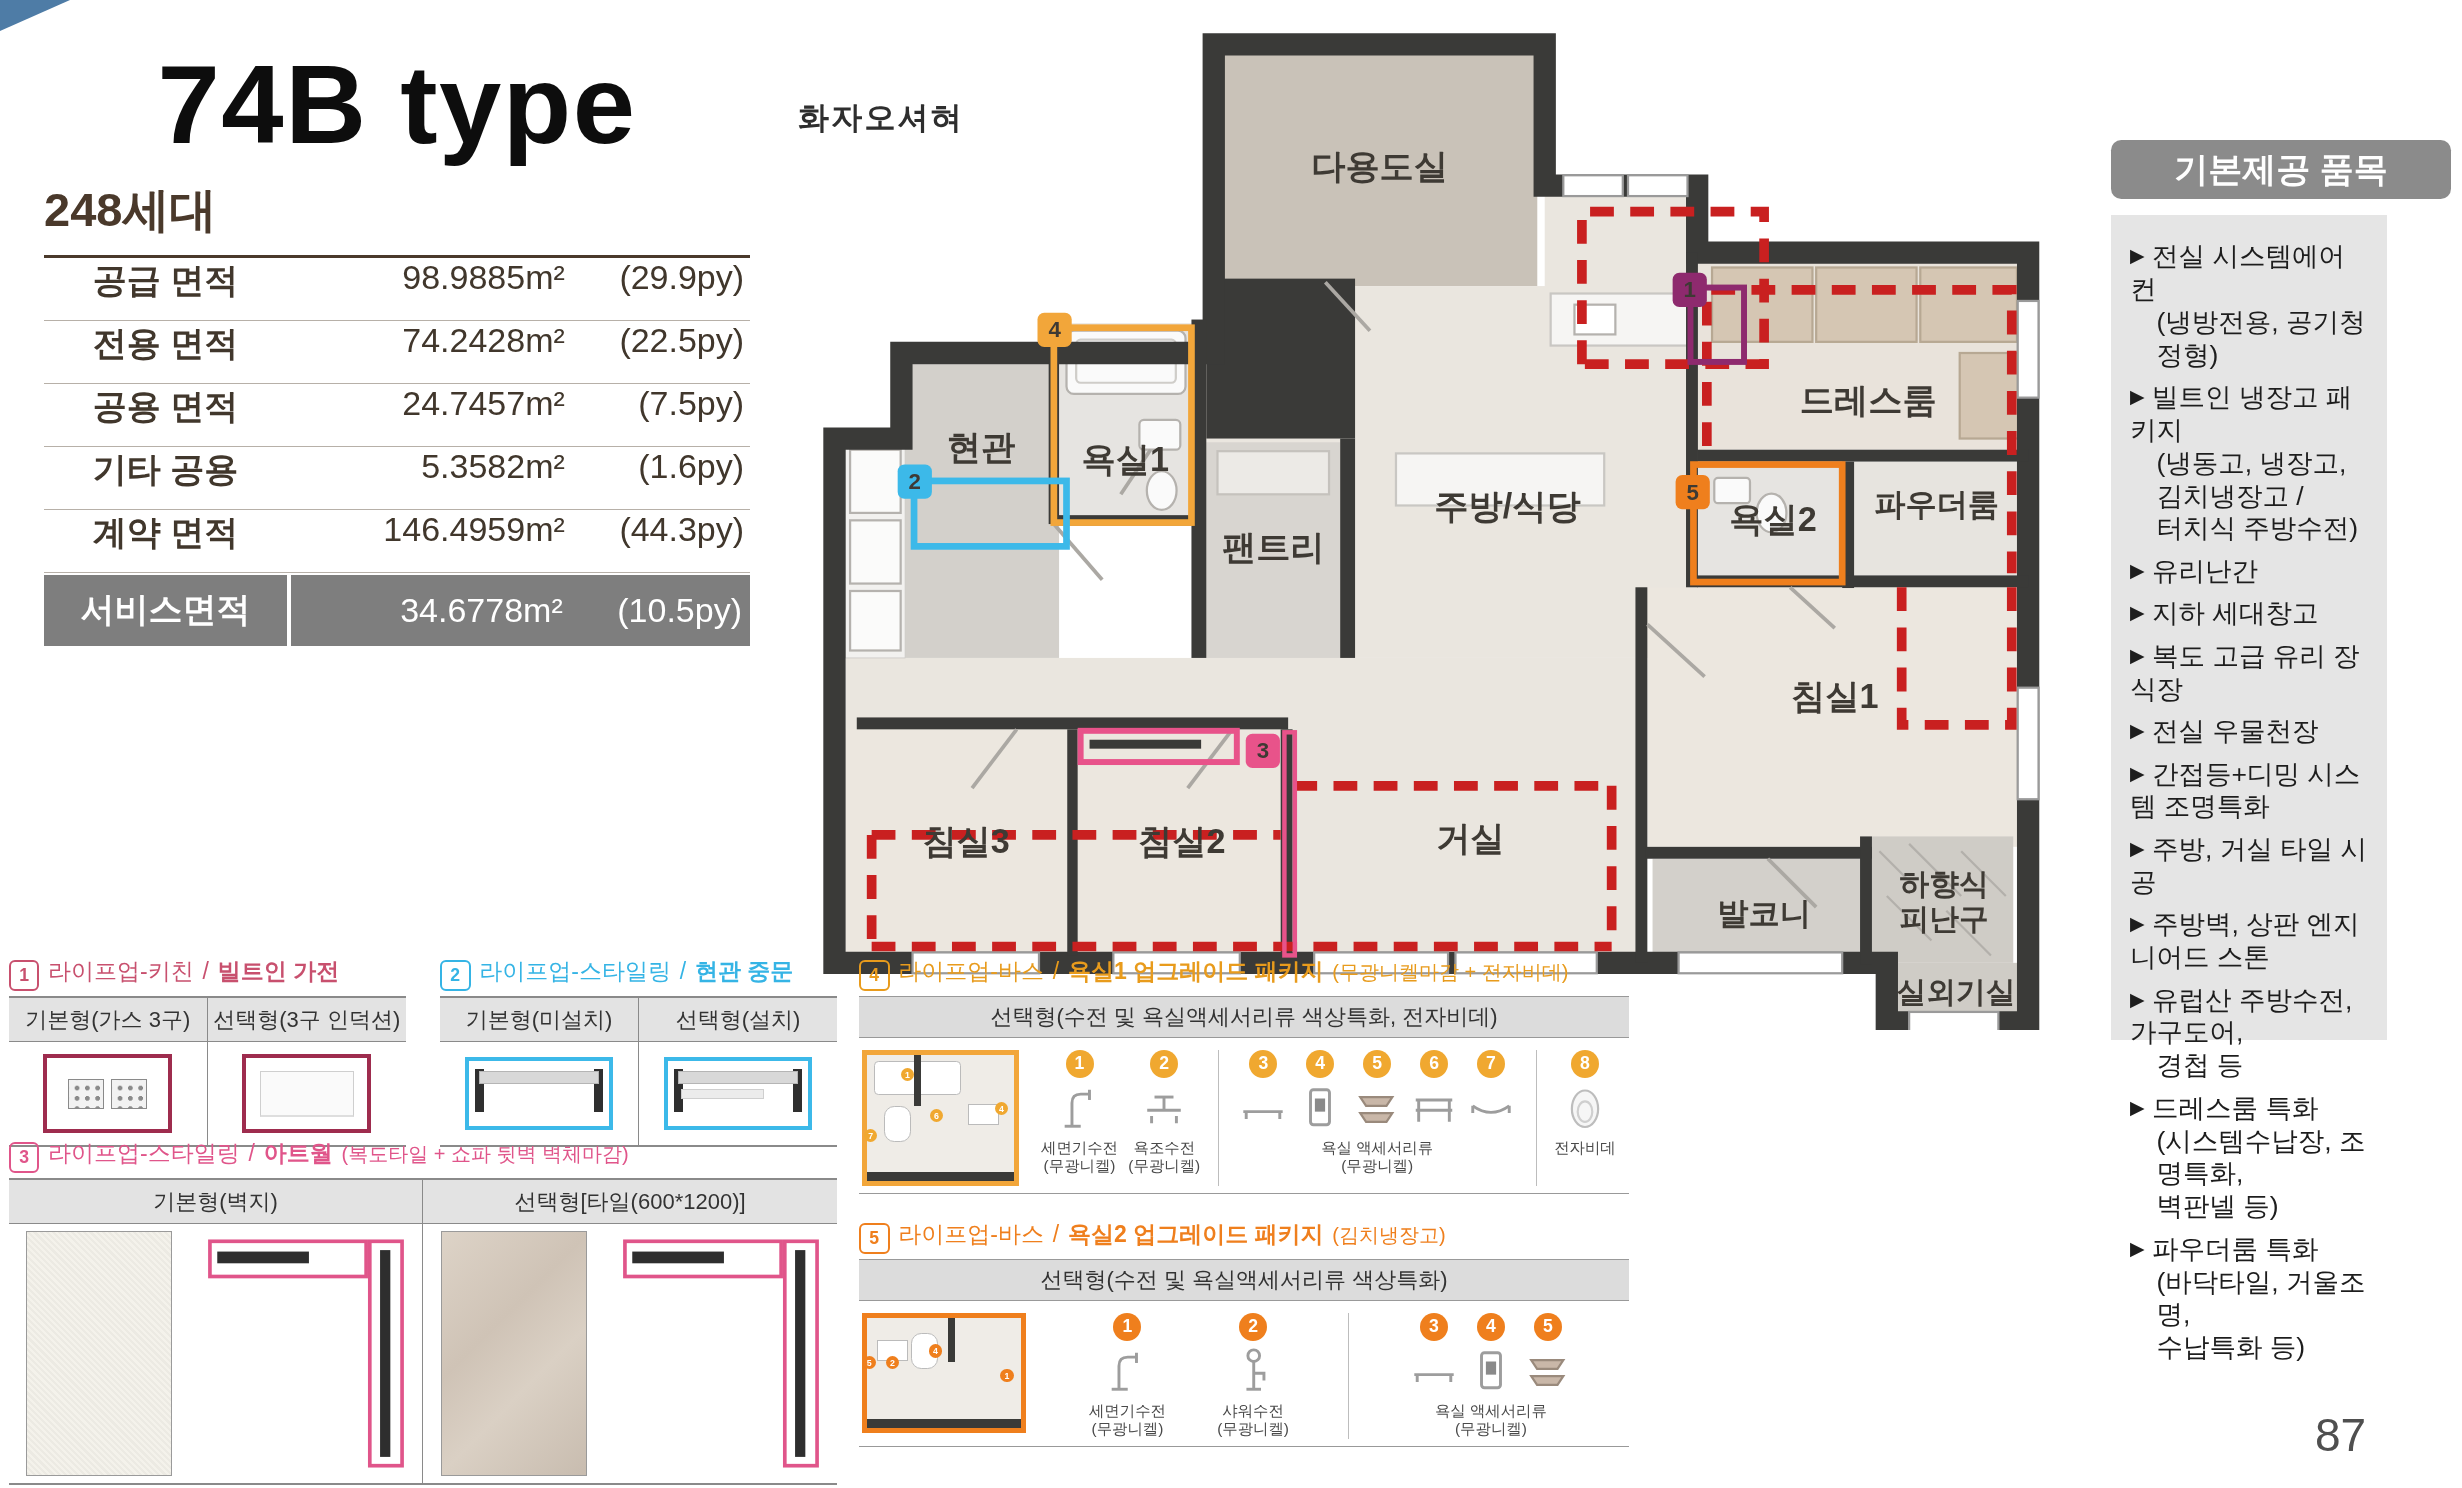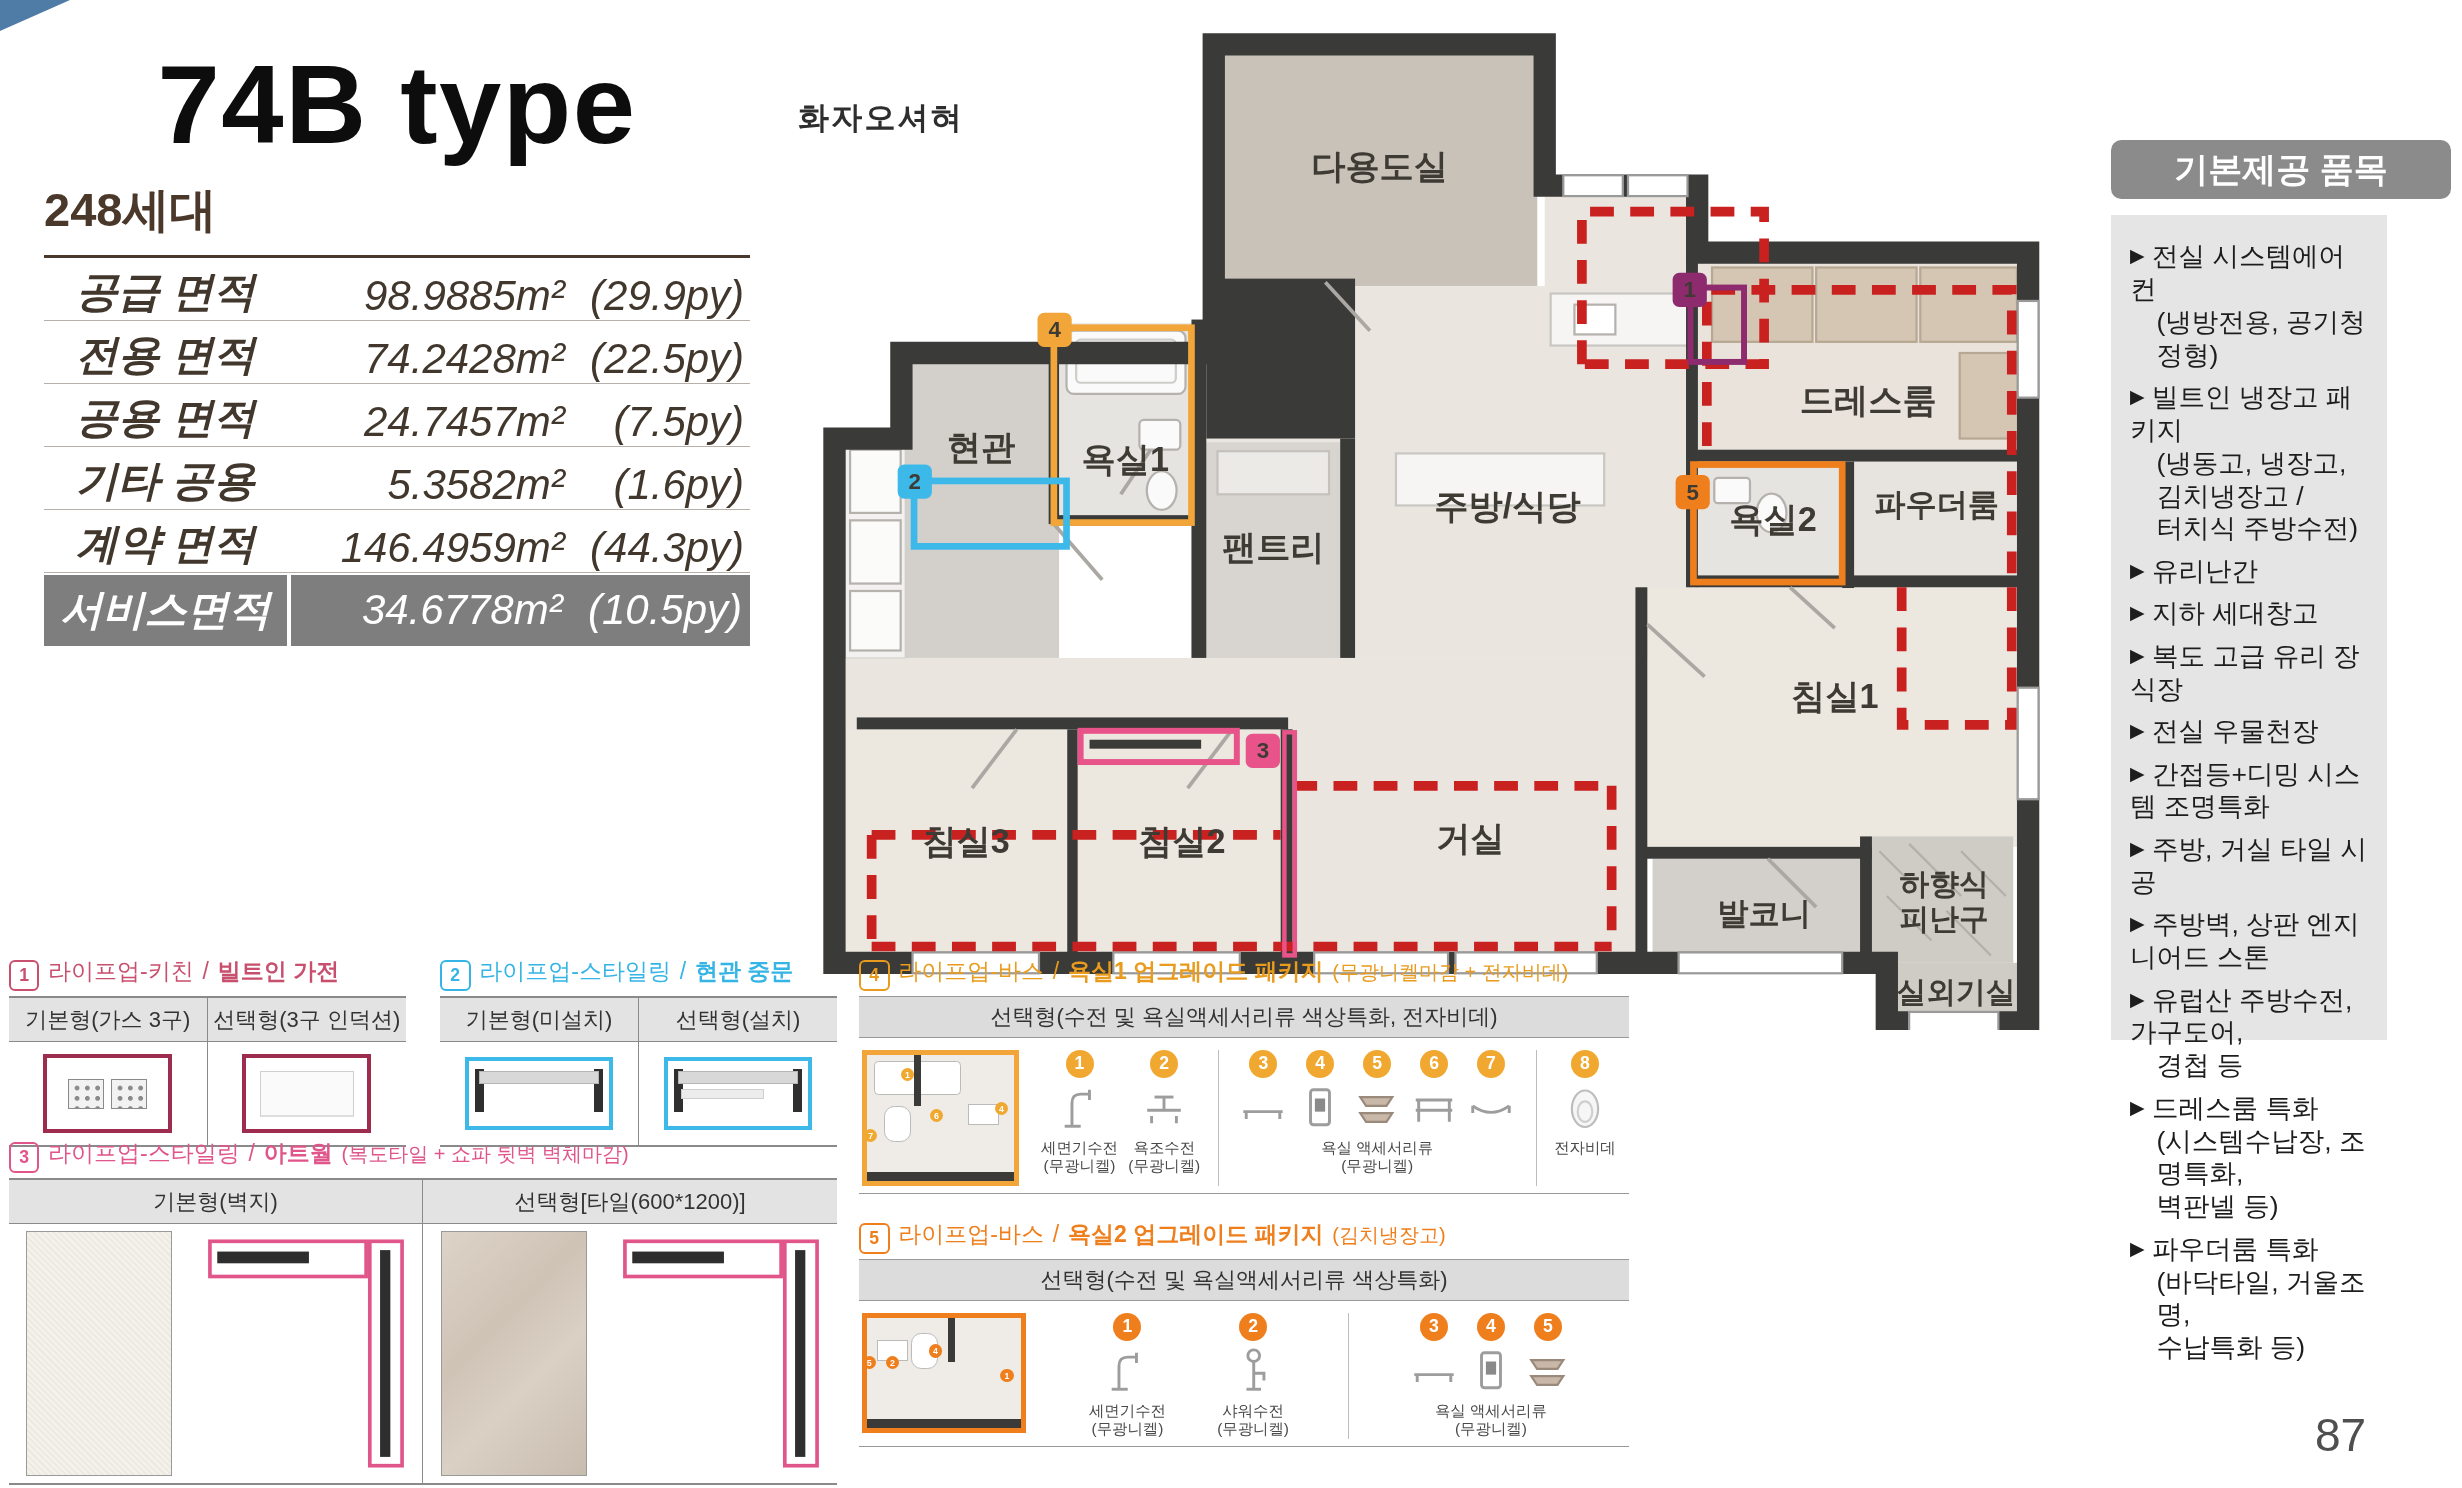--- a/index.html
+++ b/index.html
@@ -7,21 +7,21 @@
   .abs{position:absolute;}
 
   
   .corner{width:0;height:0;border-top:31px solid #4e7ca6;border-right:70px solid transparent;left:0;top:0;}
 
   
   .title-block{left:44px;top:40px;width:706px;}
   .big-title{font-size:112px;font-weight:700;color:#0d0d0d;text-align:center;letter-spacing:1.5px;}
   .units{font-size:47px;font-weight:700;color:#4a392b;text-align:left;margin-top:10.3px;}
   .area-table{margin-top:13.2px;border-top:3.7px solid #4a392b;}
-  .arow{display:flex;align-items:flex-end;height:62px;border-bottom:1.5px solid #b7b0a8;font-size:42px;color:#41372c;font-style:italic;}
+  .arow{display:flex;align-items:flex-start;height:62px;border-bottom:1.5px solid #b7b0a8;font-size:34px;color:#41372c;}
   .arow .lbl{width:243px;text-align:center;font-weight:600;}
   .arow .m2{flex:1;text-align:right;padding-right:10.3px;}
   .arow .py{width:169px;text-align:right;padding-right:5.9px;}
   .arow.service{height:71px;background:#fff;border-bottom:none;gap:4.4px;margin-top:1.5px;}
   .svc-l{width:243px;height:100%;background:#7e7e7e;color:#fff;display:flex;align-items:center;justify-content:center;font-weight:600;}
   .svc-r{flex:1;height:100%;background:#7e7e7e;color:#fff;display:flex;align-items:center;}
   .svc-r .m2{flex:1;text-align:right;padding-right:10.3px;}
   .svc-r .py{width:169px;text-align:right;padding-right:8px;}
 
   .watermark{left:798px;top:97px;font-size:31px;font-weight:700;color:#2e2e2e;letter-spacing:2.2px;}

